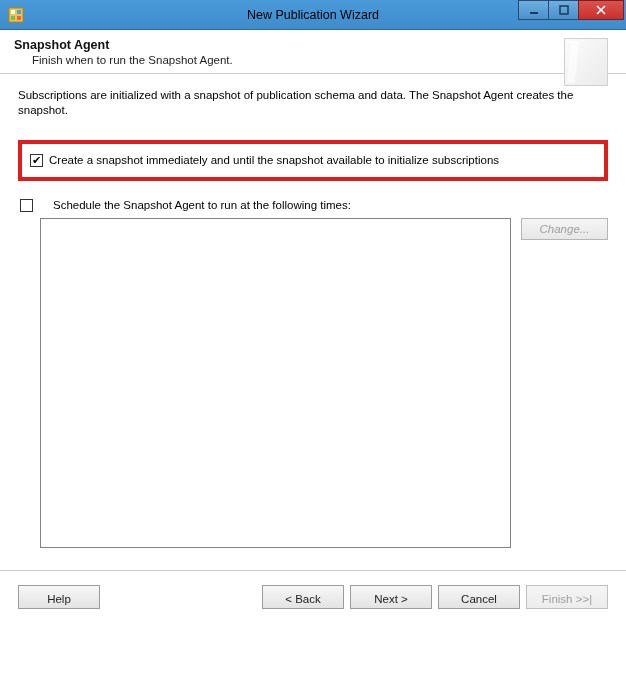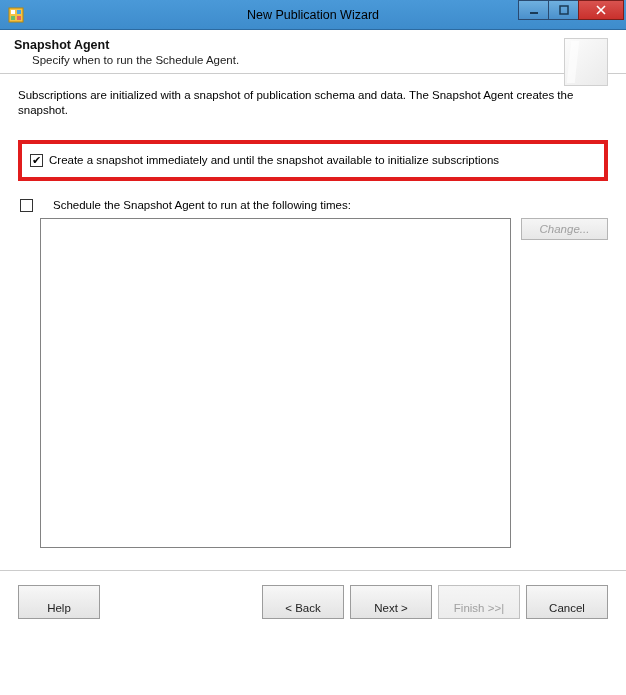--- a/index.html
+++ b/index.html
@@ -124,21 +124,21 @@
     }
     .footer .spacer { flex: 1; }
     .btn {
       min-width: 82px; height: 24px;
       border: 1px solid #9c9c9c;
       background: linear-gradient(to bottom, #f7f7f7, #e3e3e3);
       font-size: 11.5px;
       color: #222;
       margin-left: 6px;
       cursor: pointer;
-      padding: 16px 8px;
+      padding: 7px 8px;
     }
     .btn.disabled {
       color: #a0a0a0;
       border-color: #c0c0c0;
       background: linear-gradient(to bottom, #f5f5f5, #ececec);
       cursor: default;
     }
     .btn:first-child { margin-left: 0; }
     .help-btn { min-width: 82px; }
 
@@ -172,21 +172,21 @@
       <svg width="10" height="10" viewBox="0 0 10 10">
           <line x1="1" y1="1" x2="9" y2="9" stroke="#fff" stroke-width="1.6"></line>
           <line x1="9" y1="1" x2="1" y2="9" stroke="#fff" stroke-width="1.6"></line>
         </svg>
     </div>
   </div>
 </div>
 
 <div class="header">
   <div class="h-title">Snapshot Agent</div>
-  <div class="h-sub">Specify when to run the Schedule Agent.</div>
+  <div class="h-sub">Finish when to run the Snapshot Agent.</div>
   <div class="decor"></div>
 </div>
 
 <div class="content">
   <div class="intro">Subscriptions are initialized with a snapshot of publication schema and data. The Snapshot Agent creates the snapshot.</div>
 
   <div class="highlight-box">
     <span class="checkbox">✔</span>
     <span>Create a snapshot immediately and until the snapshot available to initialize subscriptions</span>
   </div>
@@ -203,15 +203,15 @@
 
 </div>
 
 <div class="sep"></div>
 
 <div class="footer">
   <button class="btn help-btn">Help</button>
   <div class="spacer"></div>
   <button class="btn">&lt; Back</button>
   <button class="btn">Next &gt;</button>
+  <button class="btn">Cancel</button>
   <button class="btn disabled">Finish &gt;&gt;|</button>
-  <button class="btn">Cancel</button>
 </div>
 
 </body></html>

